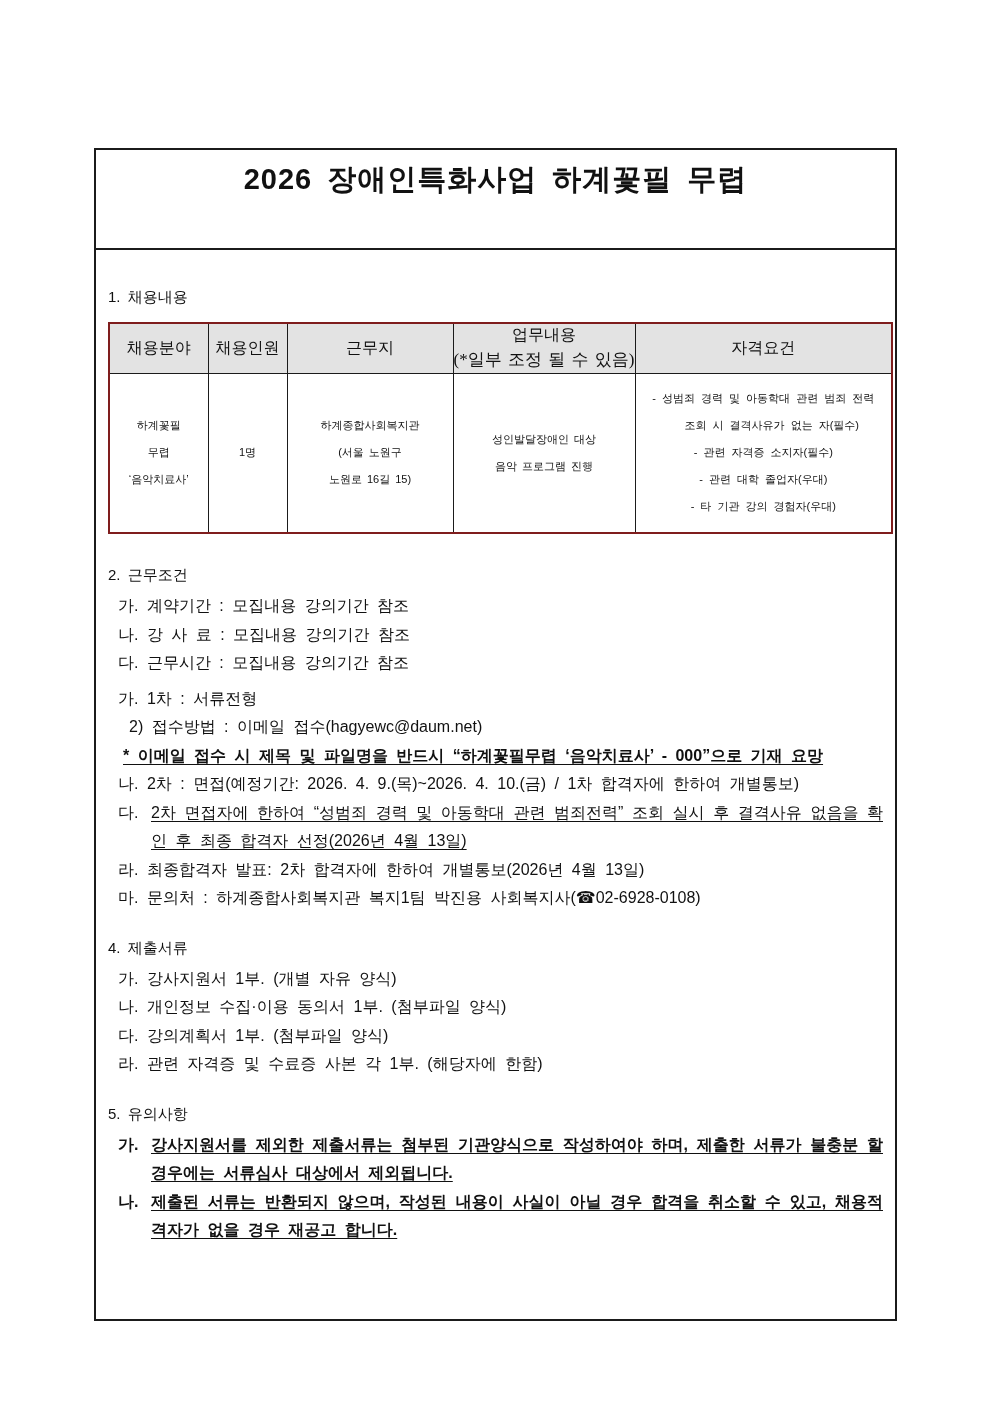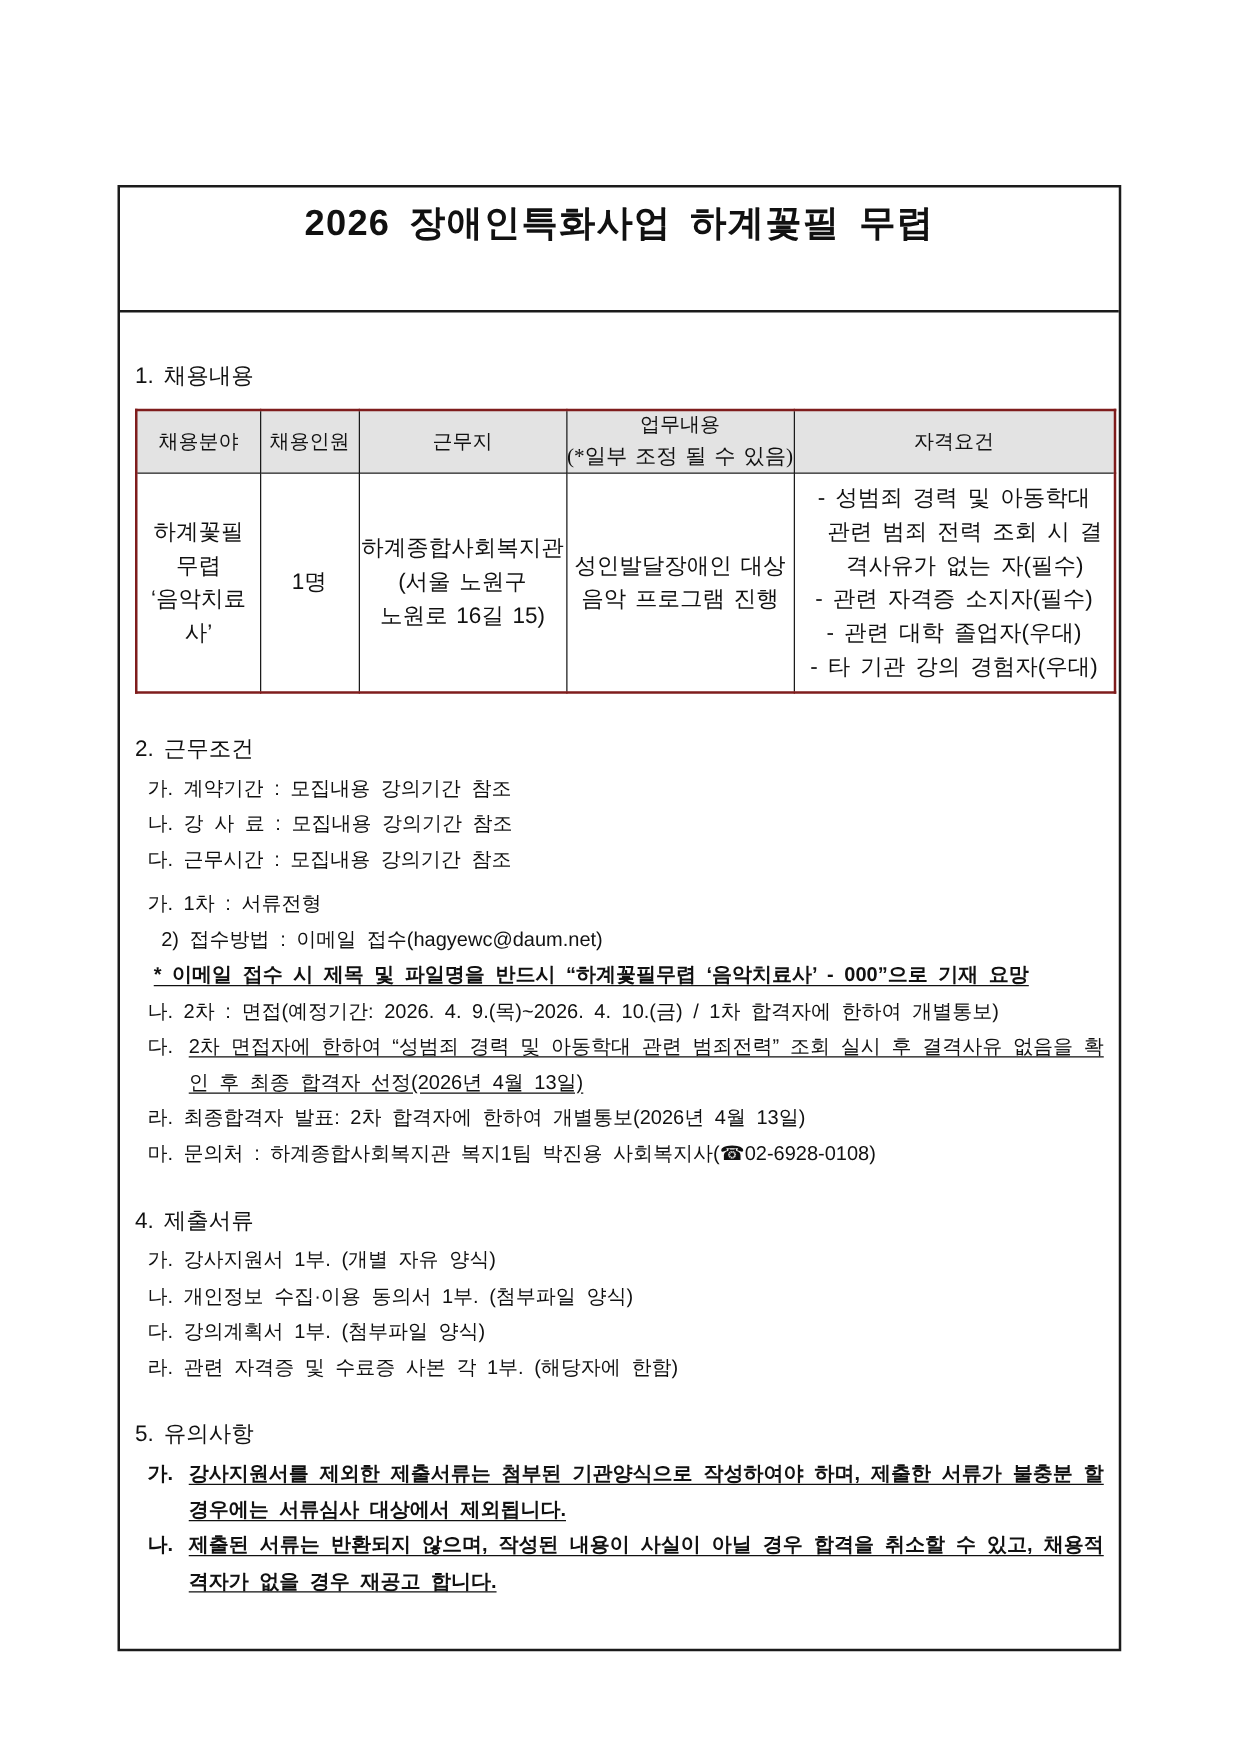--- a/index.html
+++ b/index.html
@@ -25,21 +25,21 @@
     text-align:center;
     padding-top:7px;
   }
   .title-line {
     font-size:29px; font-weight:bold;
     line-height:45px; letter-spacing:1px; word-spacing:6px;
     white-space:nowrap;
   }
   .doc-content { padding:0 12px; }
 
-  .sec-heading { font-size:18px; font-weight:normal; word-spacing:3px; }
+  .sec-heading { font-size:15px; font-weight:normal; word-spacing:3px; }
   .sec1-heading { margin-top:38px; }
   .sec2-heading { margin-top:32px; }
   .sec3-heading { margin-top:24px; }
   .sec4-heading { margin-top:26px; }
   .sec5-heading { margin-top:26px; }
 
   table.recruit {
     border-collapse:collapse;
     table-layout:fixed;
     width:783px;
@@ -54,21 +54,21 @@
     height:50px;
     text-align:center;
     vertical-align:middle;
     word-spacing:2px;
   }
   .hdr-note { display:block; font-size:17px; margin-top:2px;font-family:Liberation Serif, serif; }
   table.recruit tbody td {
     height:160px;
     vertical-align:middle;
     text-align:center;
-    font-size:18px;
+    font-size:11px;
     line-height:27px;
     word-spacing:2px;
   }
   td.qual-cell { text-align:left; padding:6px 9px 6px 9px; }
   .qual-item {
     padding-left:17px; text-indent:-17px;
     line-height:27px; word-spacing:3px;
   }
 
   .line {

